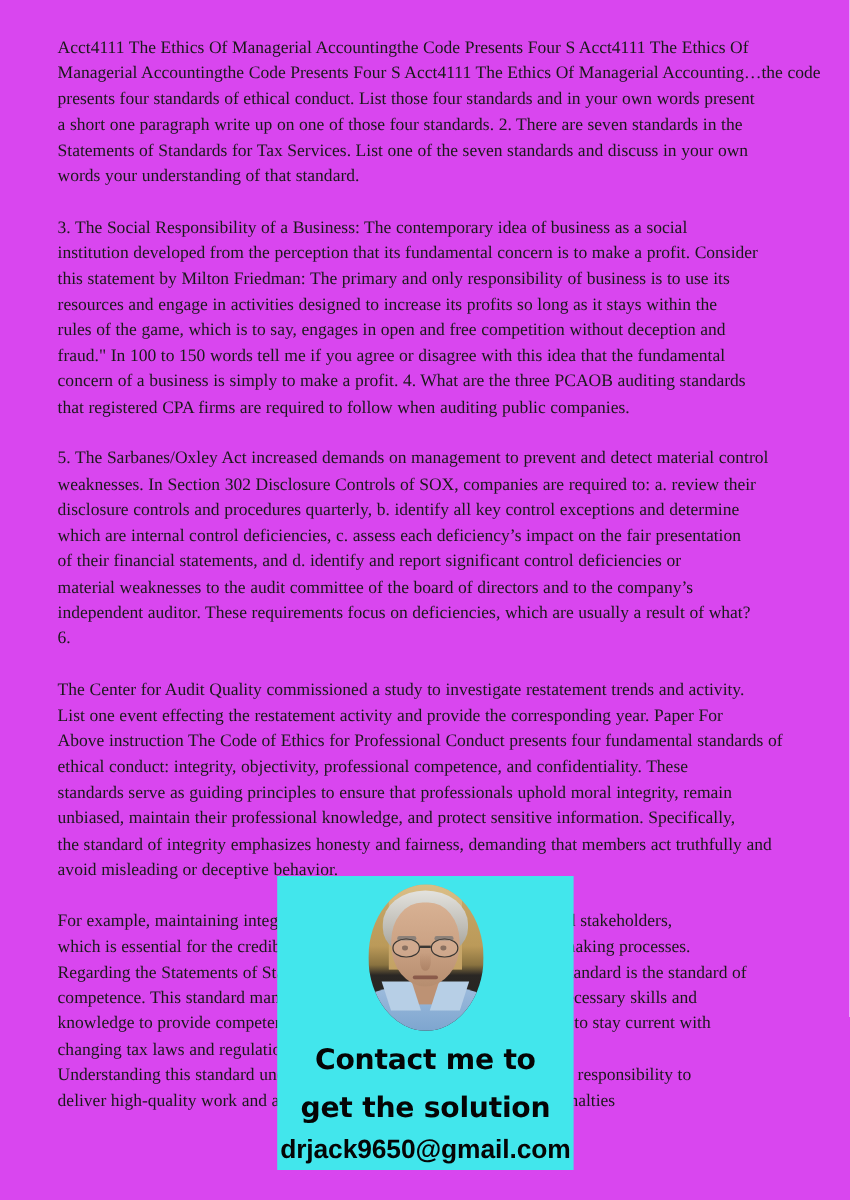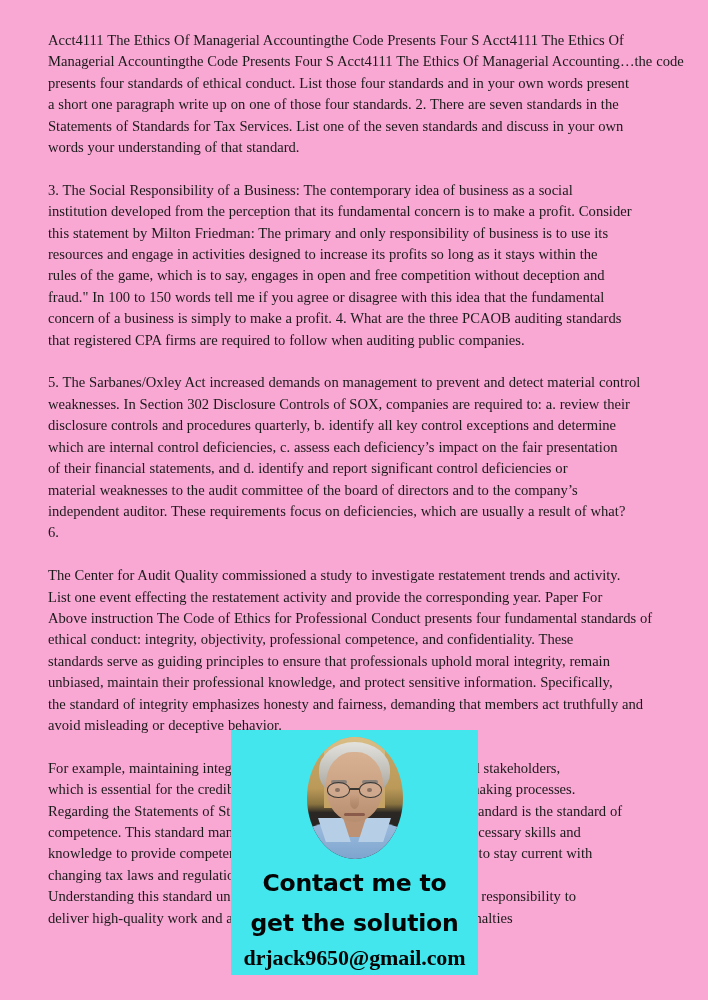--- a/index.html
+++ b/index.html
@@ -16,21 +16,21 @@
     font-family: "Liberation Serif", "DejaVu Serif", serif;
     color: #1a1a1a;
   }
 
   #page {
     position: absolute;
     left: 0;
     top: 0;
     width: 708px;
     height: 1000px;
-    background: #f9a8d4;
+    background: #d946ef;
   }
 
   #doc-body {
     position: absolute;
     left: 48px;
     top: 30px;
     width: 640px;
   }
 
   .para {
@@ -179,21 +179,21 @@
     font-size: 23.5px;
     line-height: 30px;
     color: #050505;
     text-align: center;
     width: 100%;
     letter-spacing: -0.2px;
     margin-top: 10px;
   }
   #contact-line1 { margin-top: 9px; }
   #contact-email {
-    font-family: Liberation Serif, serif;
+    font-family: Liberation Sans, sans-serif;
     font-weight: bold;
     font-size: 22px;
     line-height: 28px;
     color: #050505;
     text-align: center;
     width: 100%;
     margin-top: 6px;
     letter-spacing: -0.1px;
   }
 </style>

